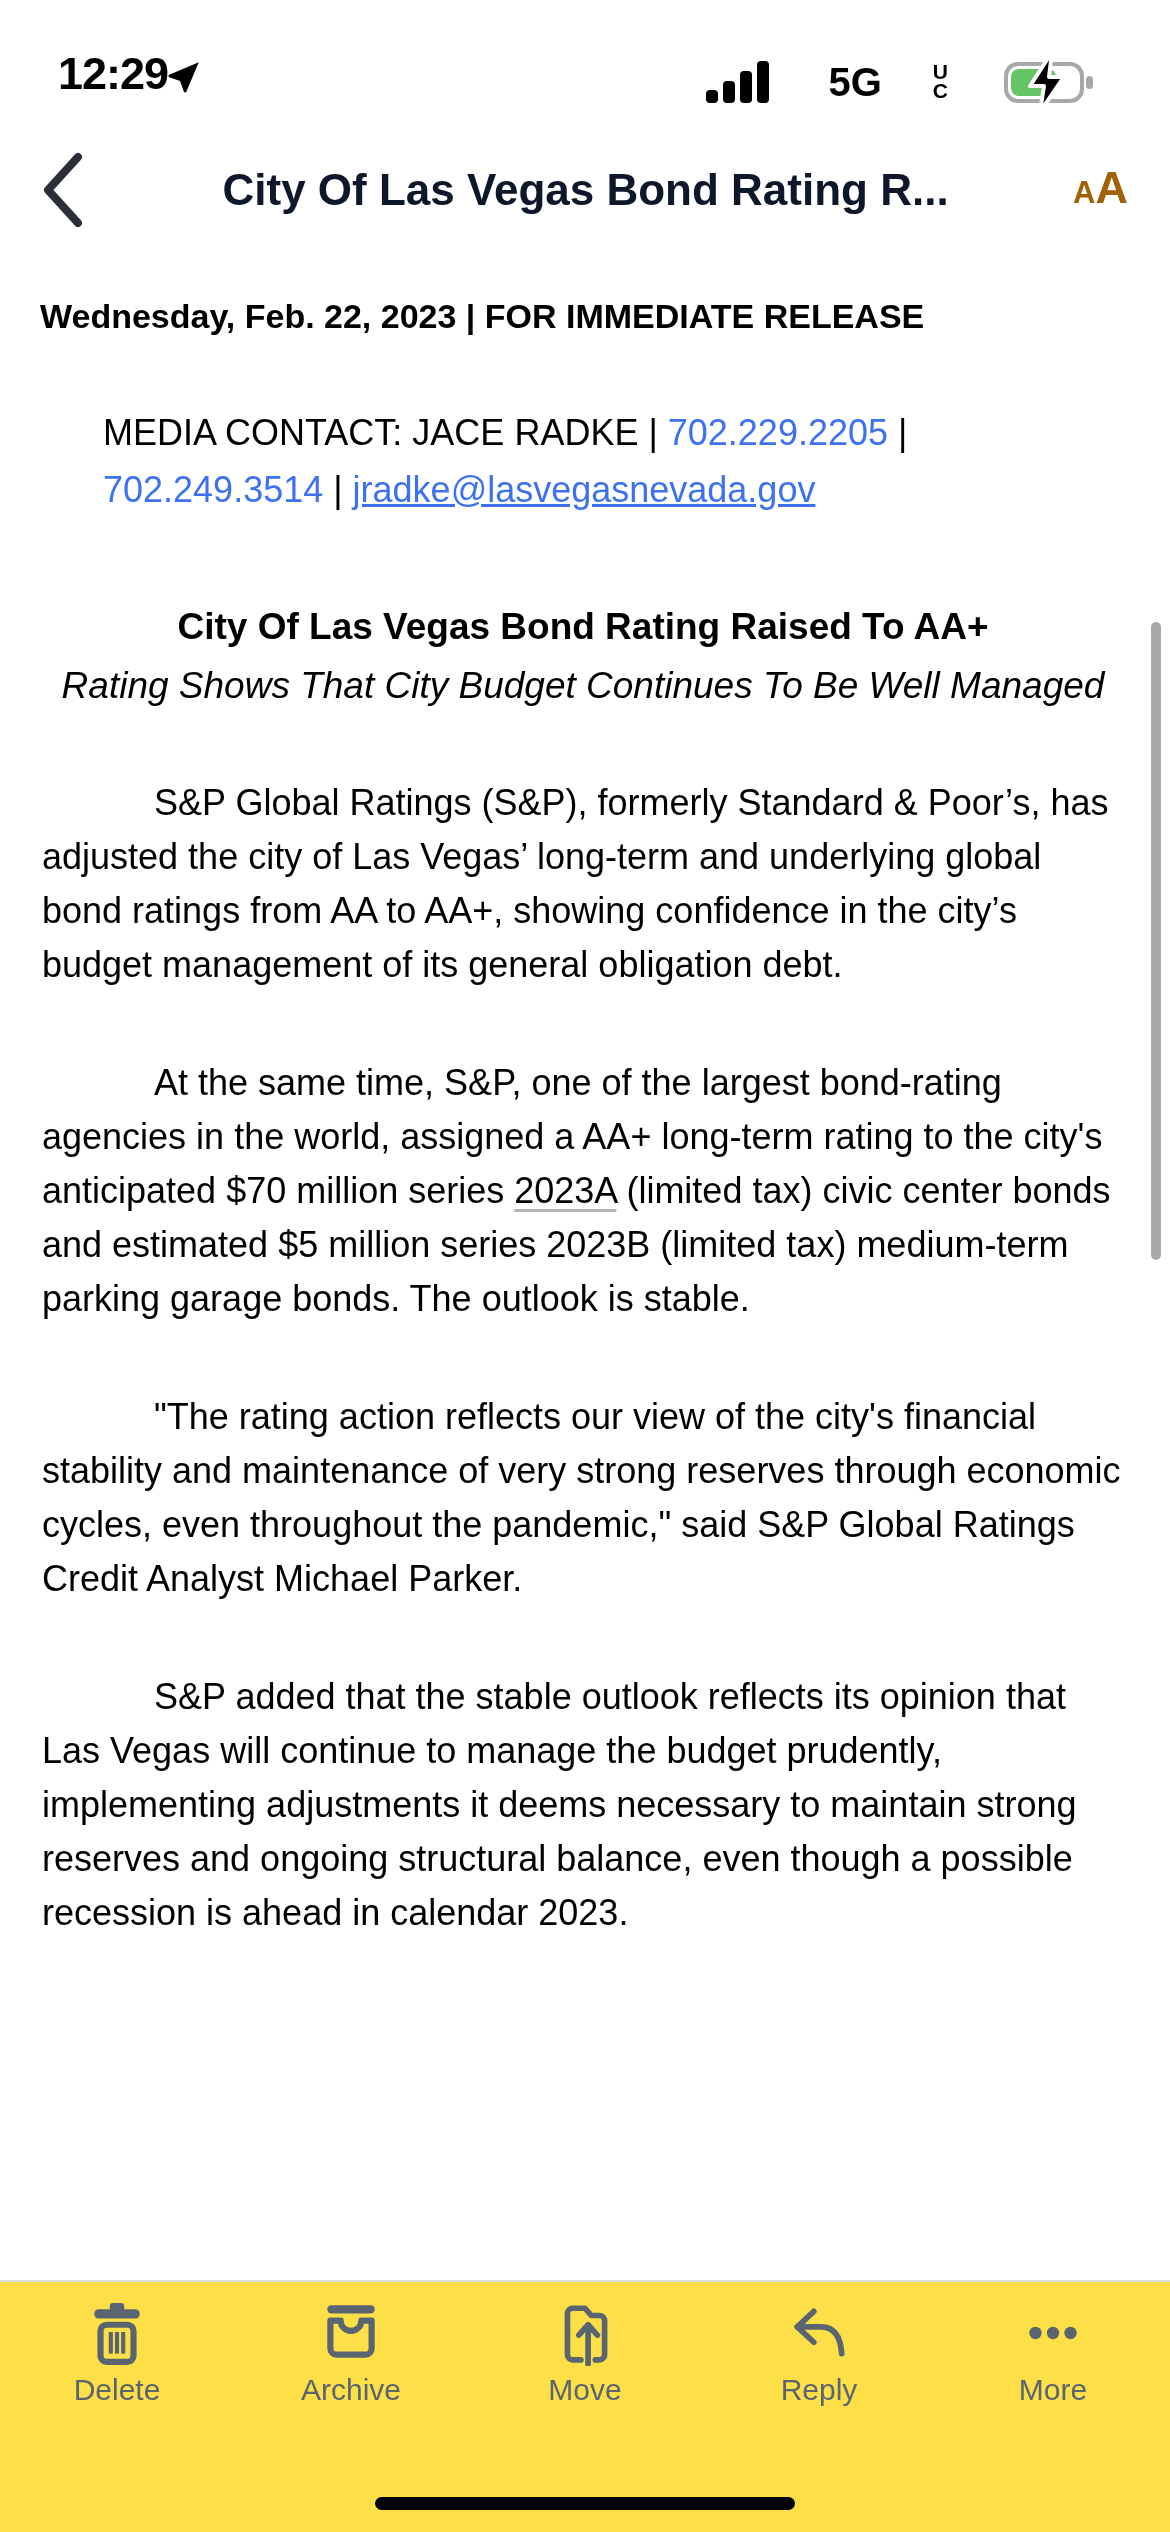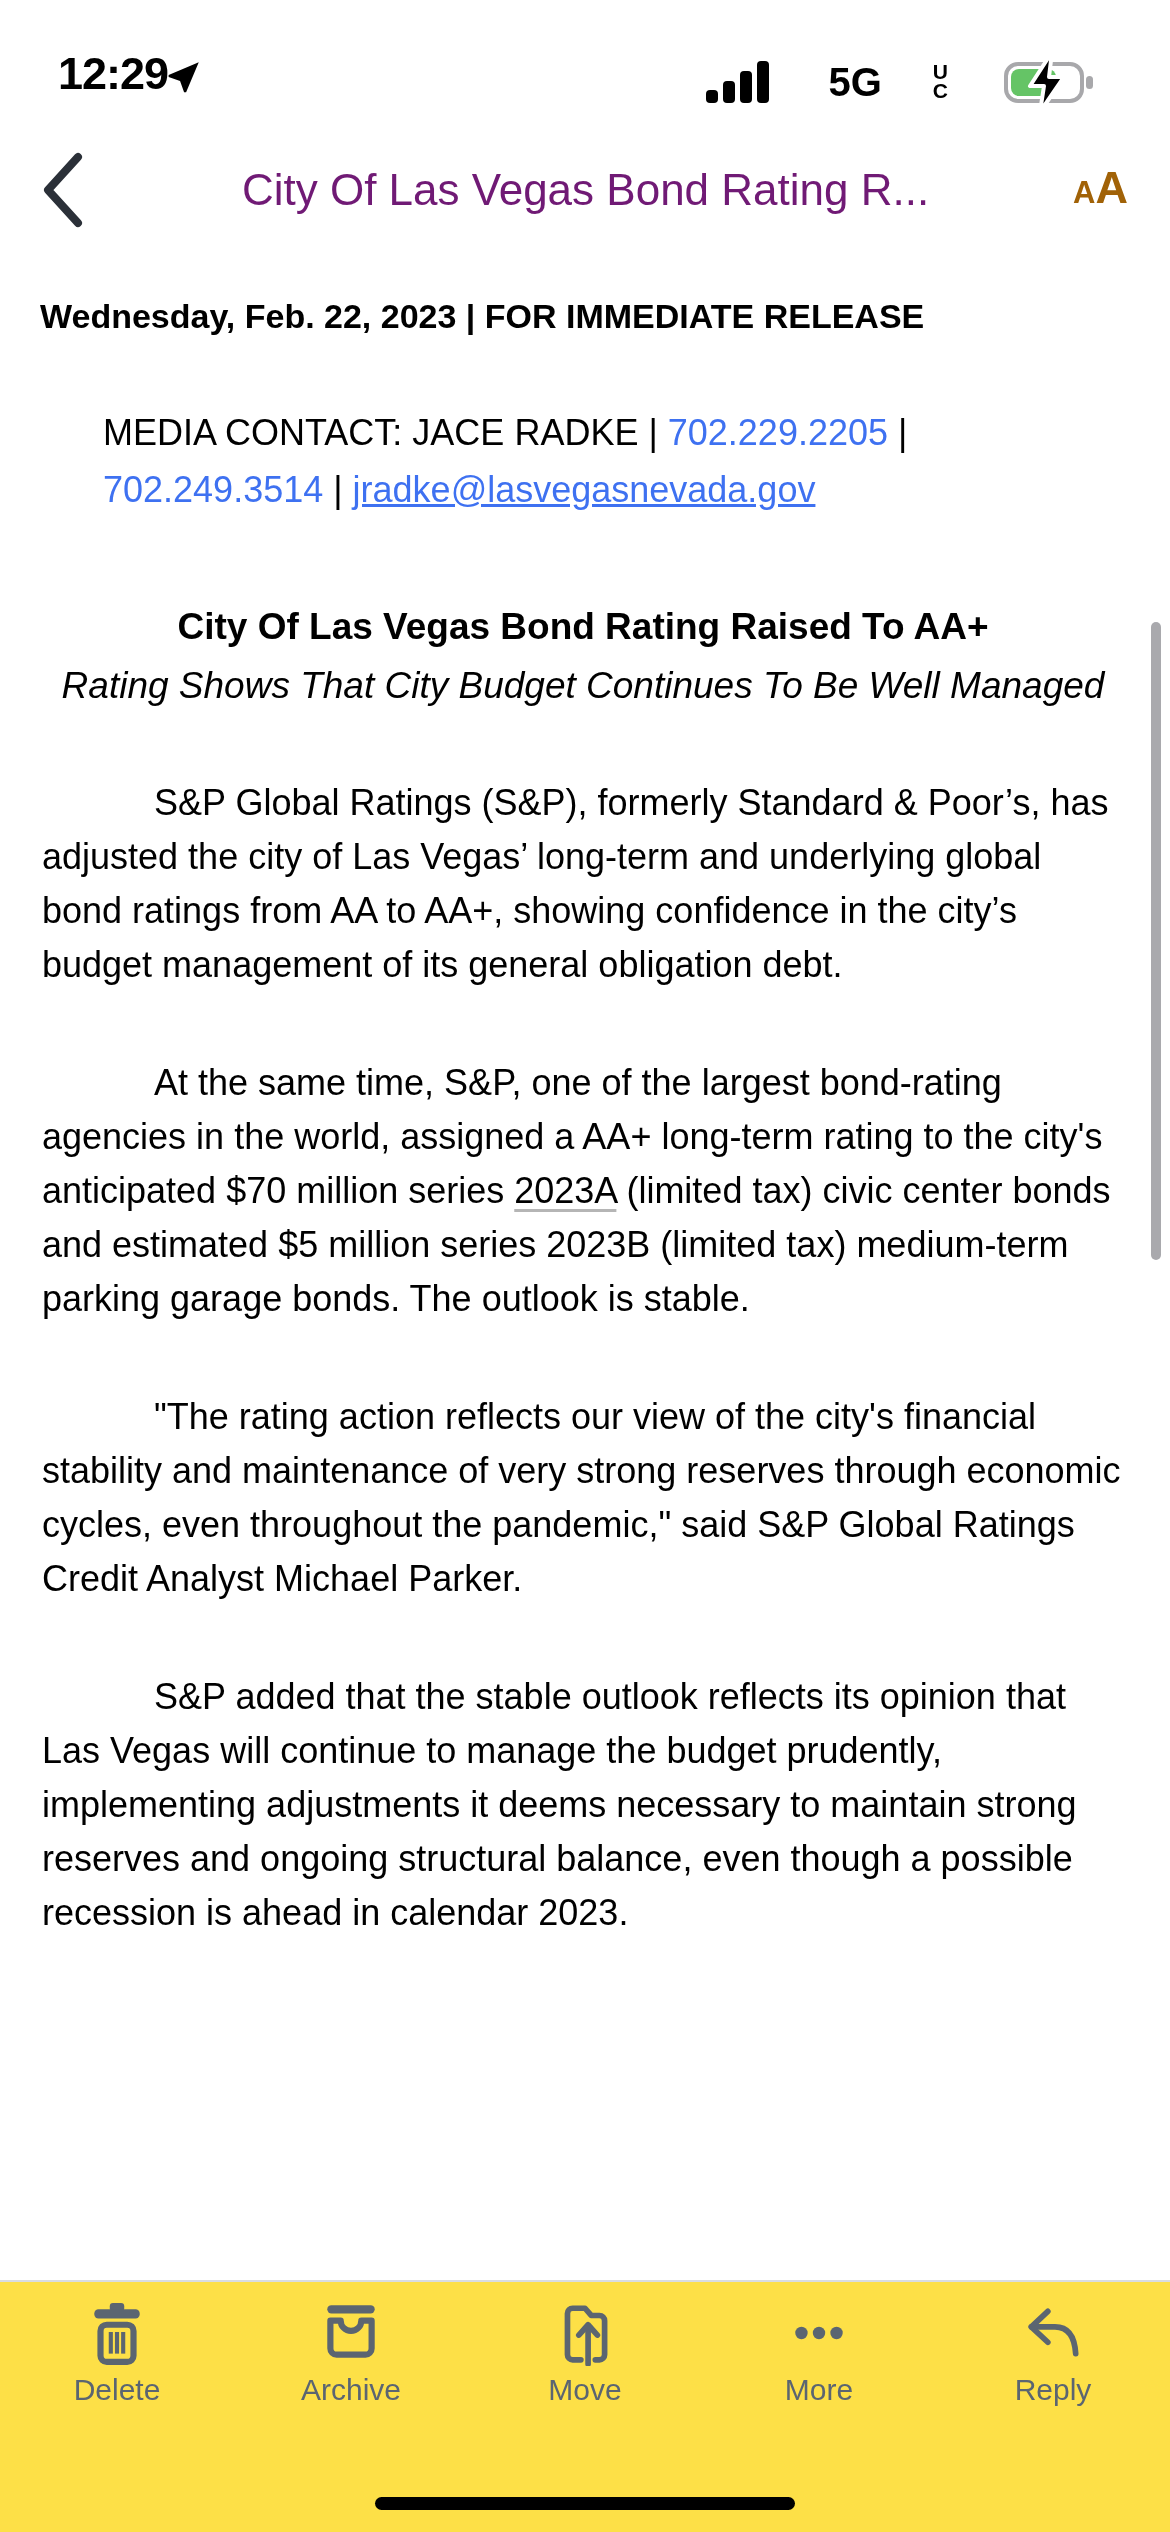--- a/index.html
+++ b/index.html
@@ -12,21 +12,21 @@
   .time-cluster{position:absolute;left:58px;top:48px;display:flex;align-items:center;}
   .time{font-size:45px;font-weight:700;letter-spacing:-1px;color:#000;}
   .right-cluster{position:absolute;right:74px;top:50px;display:flex;align-items:center;gap:48px;}
   .net{font-size:40px;font-weight:700;margin-left:10px;color:#000;}
   .net-sub{display:flex;flex-direction:column;margin-left:3px;margin-top:-2px;}
   .net-sub span{font-size:21px;font-weight:700;line-height:19px;color:#000;}
   .battery{margin-left:8px;display:block;}
   
   .navbar{position:absolute;top:100px;left:0;width:1170px;height:180px;display:flex;align-items:center;padding:0 42px;box-sizing:border-box;}
   .backbtn{background:none;border:none;padding:0;width:56px;height:80px;display:flex;align-items:center;}
-  .nav-title{flex:1;text-align:center;font-size:44px;font-weight:400;color:#701a75;white-space:nowrap;overflow:hidden;padding:0 10px;}
+  .nav-title{flex:1;text-align:center;font-size:44px;font-weight:700;color:#0f172a;white-space:nowrap;overflow:hidden;padding:0 10px;}
   .aa-btn{background:none;border:none;padding:0;font-family:"Liberation Sans",sans-serif;font-weight:600;color:#a16207;text-decoration:underline;}
   .aa{display:inline-block;font-size:45px;line-height:45px;}
   .aa::first-letter{font-size:31px;}
   
   .content{position:absolute;top:280px;left:0;width:1170px;height:2000px;overflow:hidden;
            padding:14px 44px 0 40px;box-sizing:border-box;}
   .dateline{font-size:34px;font-weight:700;line-height:44px;margin:0 0 66px 0;white-space:nowrap;}
   .contact{font-size:36px;line-height:57px;text-align:left;max-width:960px;margin:0 auto 81px auto;}
   .link{color:#3e71f1;text-decoration:none;}
   .link.underlined{text-decoration:underline;}
@@ -151,34 +151,34 @@
           <line x1="35" y1="62" x2="35" y2="26" stroke="#5b6571" stroke-width="5.5" stroke-linecap="round"></line>
           <polyline points="26,34 35,24 44,34" fill="none" stroke="#5b6571" stroke-width="5.5" stroke-linecap="round" stroke-linejoin="round"></polyline>
         </svg>
       </span>
       <span class="tb-label">Move</span>
     </button>
 
     <button class="tb-item">
       <span class="tb-icon">
         <svg width="66" height="66" viewBox="0 0 64 64">
+          <polyline points="27,11 11,26 27,41" fill="none" stroke="#5b6571" stroke-width="5.5" stroke-linecap="round" stroke-linejoin="round"></polyline>
+          <path d="M11 26 h23 c13 0 19 10 20 26" fill="none" stroke="#5b6571" stroke-width="5.5" stroke-linecap="round"></path>
+        </svg>
+      </span>
+      <span class="tb-label">Reply</span>
+    </button>
+
+    <button class="tb-item">
+      <span class="tb-icon">
+        <svg width="66" height="66" viewBox="0 0 64 64">
           <circle cx="15" cy="32" r="6" fill="#5b6571"></circle>
           <circle cx="32" cy="32" r="6" fill="#5b6571"></circle>
           <circle cx="49" cy="32" r="6" fill="#5b6571"></circle>
         </svg>
       </span>
       <span class="tb-label">More</span>
     </button>
 
-    <button class="tb-item">
-      <span class="tb-icon">
-        <svg width="66" height="66" viewBox="0 0 64 64">
-          <polyline points="27,11 11,26 27,41" fill="none" stroke="#5b6571" stroke-width="5.5" stroke-linecap="round" stroke-linejoin="round"></polyline>
-          <path d="M11 26 h23 c13 0 19 10 20 26" fill="none" stroke="#5b6571" stroke-width="5.5" stroke-linecap="round"></path>
-        </svg>
-      </span>
-      <span class="tb-label">Reply</span>
-    </button>
-
   </div>
 
   <div class="home-indicator"></div>
 </div>
 
 </body></html>

